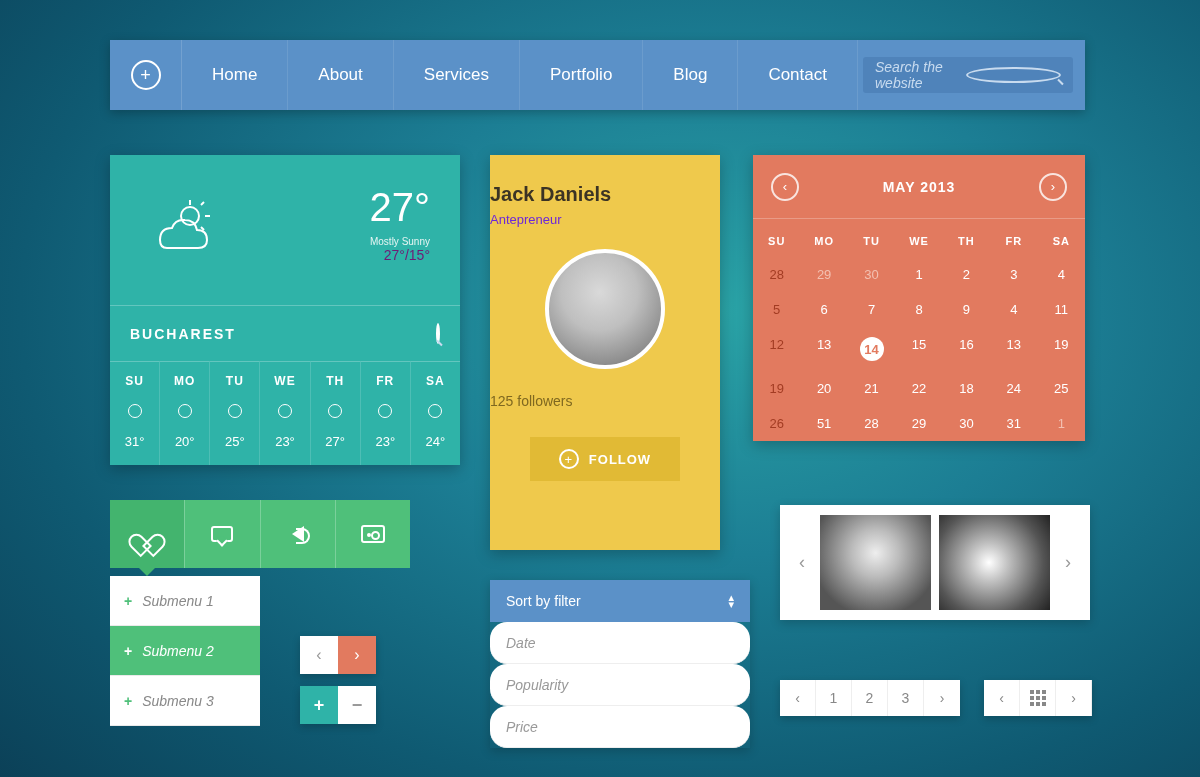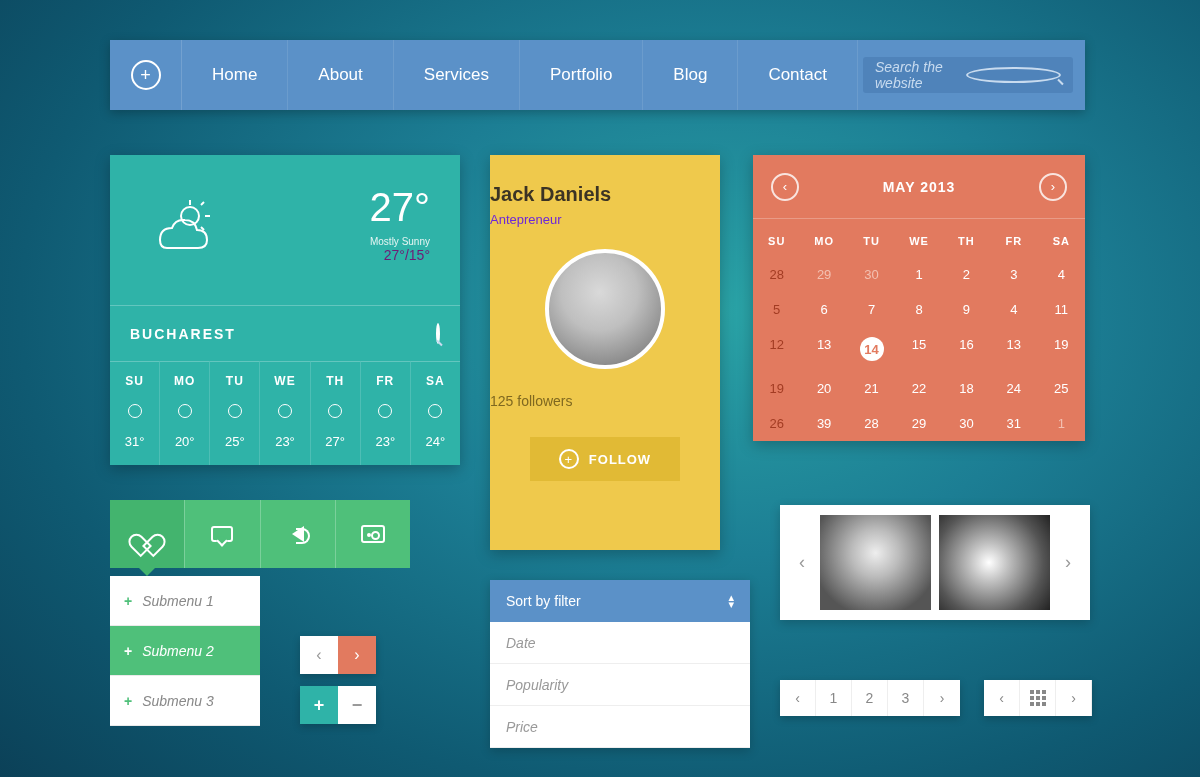--- a/index.html
+++ b/index.html
@@ -154,21 +154,21 @@
 
   .plusminus{position:absolute;left:300px;top:686px;display:flex;box-shadow:0 3px 8px rgba(0,0,0,.2);}
   .plusminus div{width:38px;height:38px;display:flex;align-items:center;justify-content:center;font-size:18px;font-weight:700;cursor:pointer;}
   .plusminus .p{background:#2fb3a8;color:#fff;}
   .plusminus .m{background:#fff;color:#999;}
 
   
   .sort{position:absolute;left:490px;top:580px;width:260px;box-shadow:0 3px 10px rgba(0,0,0,.2);}
   .sort .head{height:42px;background:#5b91c8;color:#fff;font-size:14px;display:flex;align-items:center;padding:0 16px;}
   .sort .head .chev{margin-left:auto;font-size:11px;line-height:.6;}
-  .sort .opt{height:42px;background:#fff;color:#999;font-size:14px;display:flex;align-items:center;padding:0 16px;border-bottom:1px solid #eee;font-style:italic;cursor:pointer;}
+  .sort .opt{height:42px;background:#fff;color:#999;font-size:14px;display:flex;align-items:center;padding:0 16px;border-bottom:1px solid #eee;font-style:italic;cursor:pointer;border-radius:17px;}
 
   
   .gallery{position:absolute;left:780px;top:505px;width:310px;height:115px;background:#fff;display:flex;align-items:center;box-shadow:0 3px 10px rgba(0,0,0,.2);padding:0 8px;}
   .gallery .gprev,.gallery .gnext{width:28px;height:100%;display:flex;align-items:center;justify-content:center;color:#999;font-size:18px;cursor:pointer;}
   .gallery .thumb{flex:1;height:95px;margin:0 4px;background:#aaa;position:relative;overflow:hidden;filter:grayscale(1);}
   .thumb.one{background:radial-gradient(circle at 50% 40%,#eee 0,#bbb 30%,#555 80%);}
   .thumb.two{background:radial-gradient(circle at 45% 50%,#fff 0,#c0c0c0 25%,#555 70%,#222 100%);}
 
   
   .pager{position:absolute;left:780px;top:680px;display:flex;box-shadow:0 3px 8px rgba(0,0,0,.2);}
@@ -330,21 +330,21 @@
         <div class="day ">13</div>
         <div class="day ">19</div>
         <div class="day sun">19</div>
         <div class="day ">20</div>
         <div class="day ">21</div>
         <div class="day ">22</div>
         <div class="day ">18</div>
         <div class="day ">24</div>
         <div class="day ">25</div>
         <div class="day sun">26</div>
-        <div class="day ">39</div>
+        <div class="day ">51</div>
         <div class="day ">28</div>
         <div class="day ">29</div>
         <div class="day ">30</div>
         <div class="day ">31</div>
         <div class="day out">1</div>
       </div>
   </div>
 
   <div class="tabs">
     <div class="tab active">

